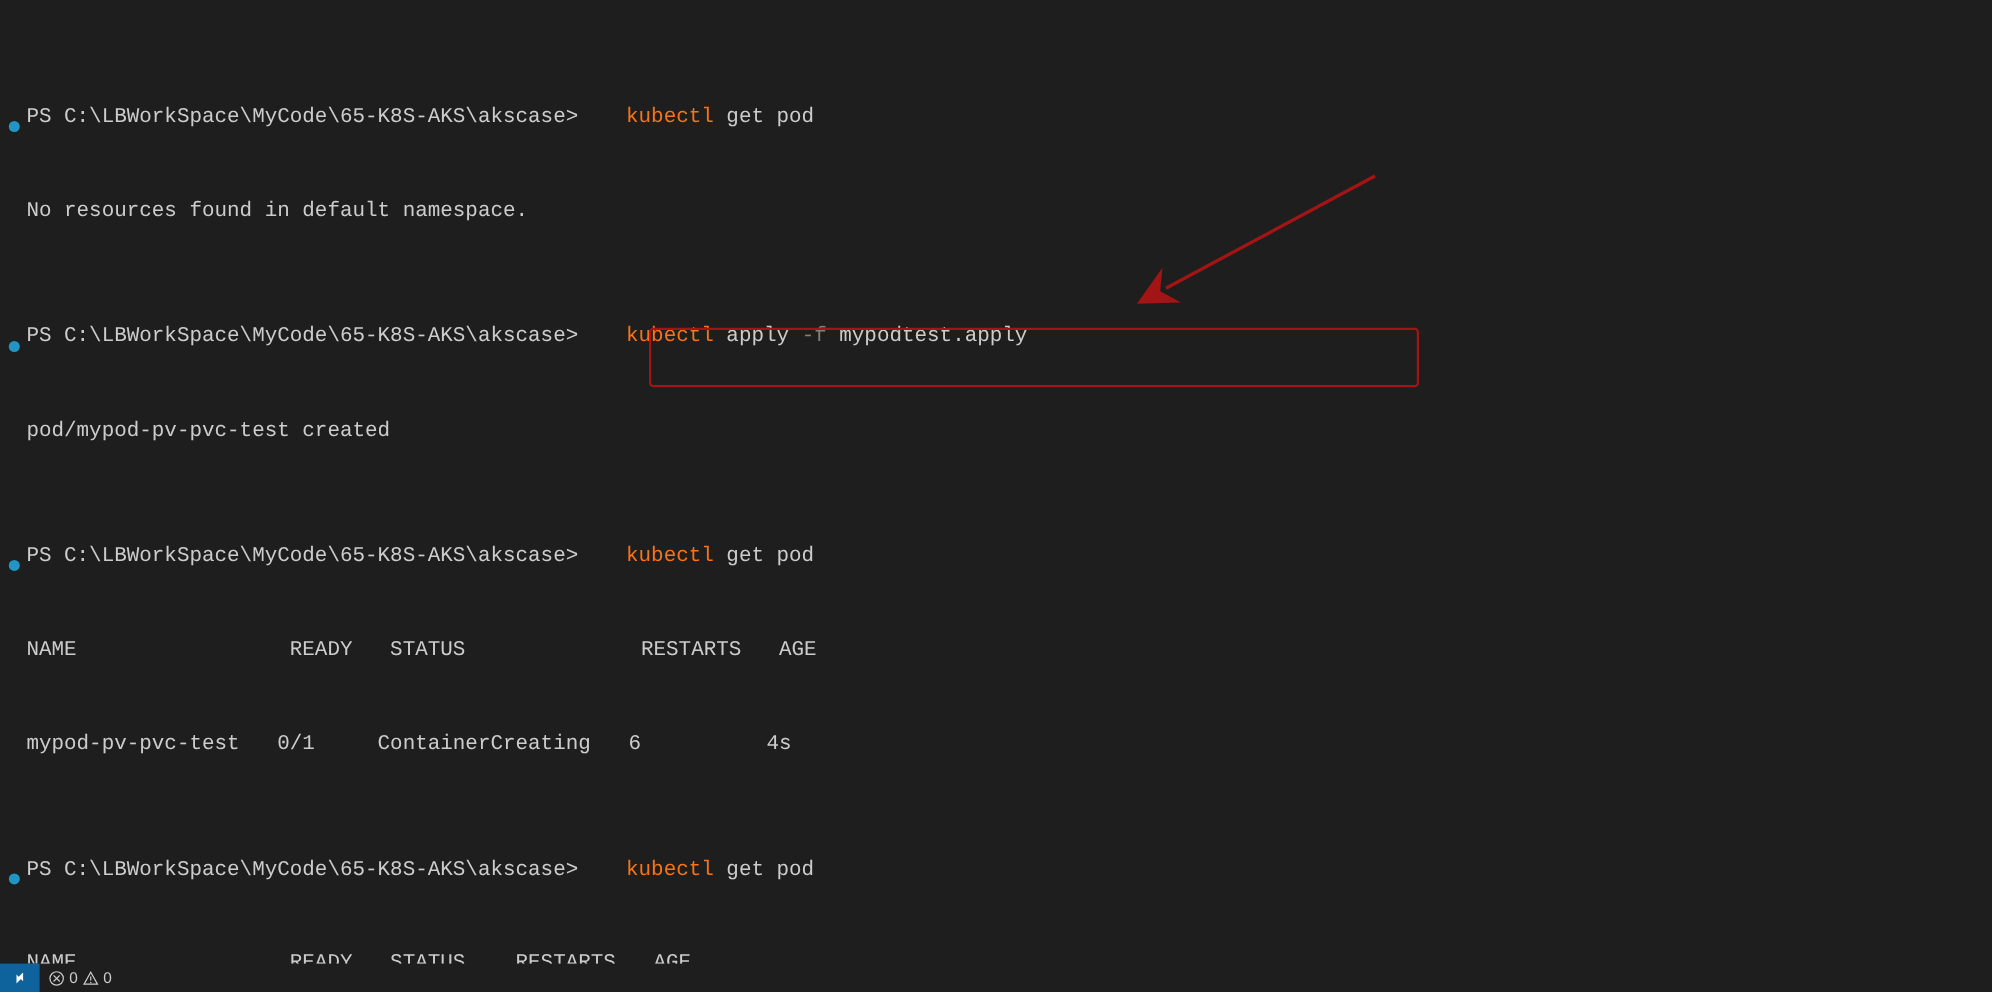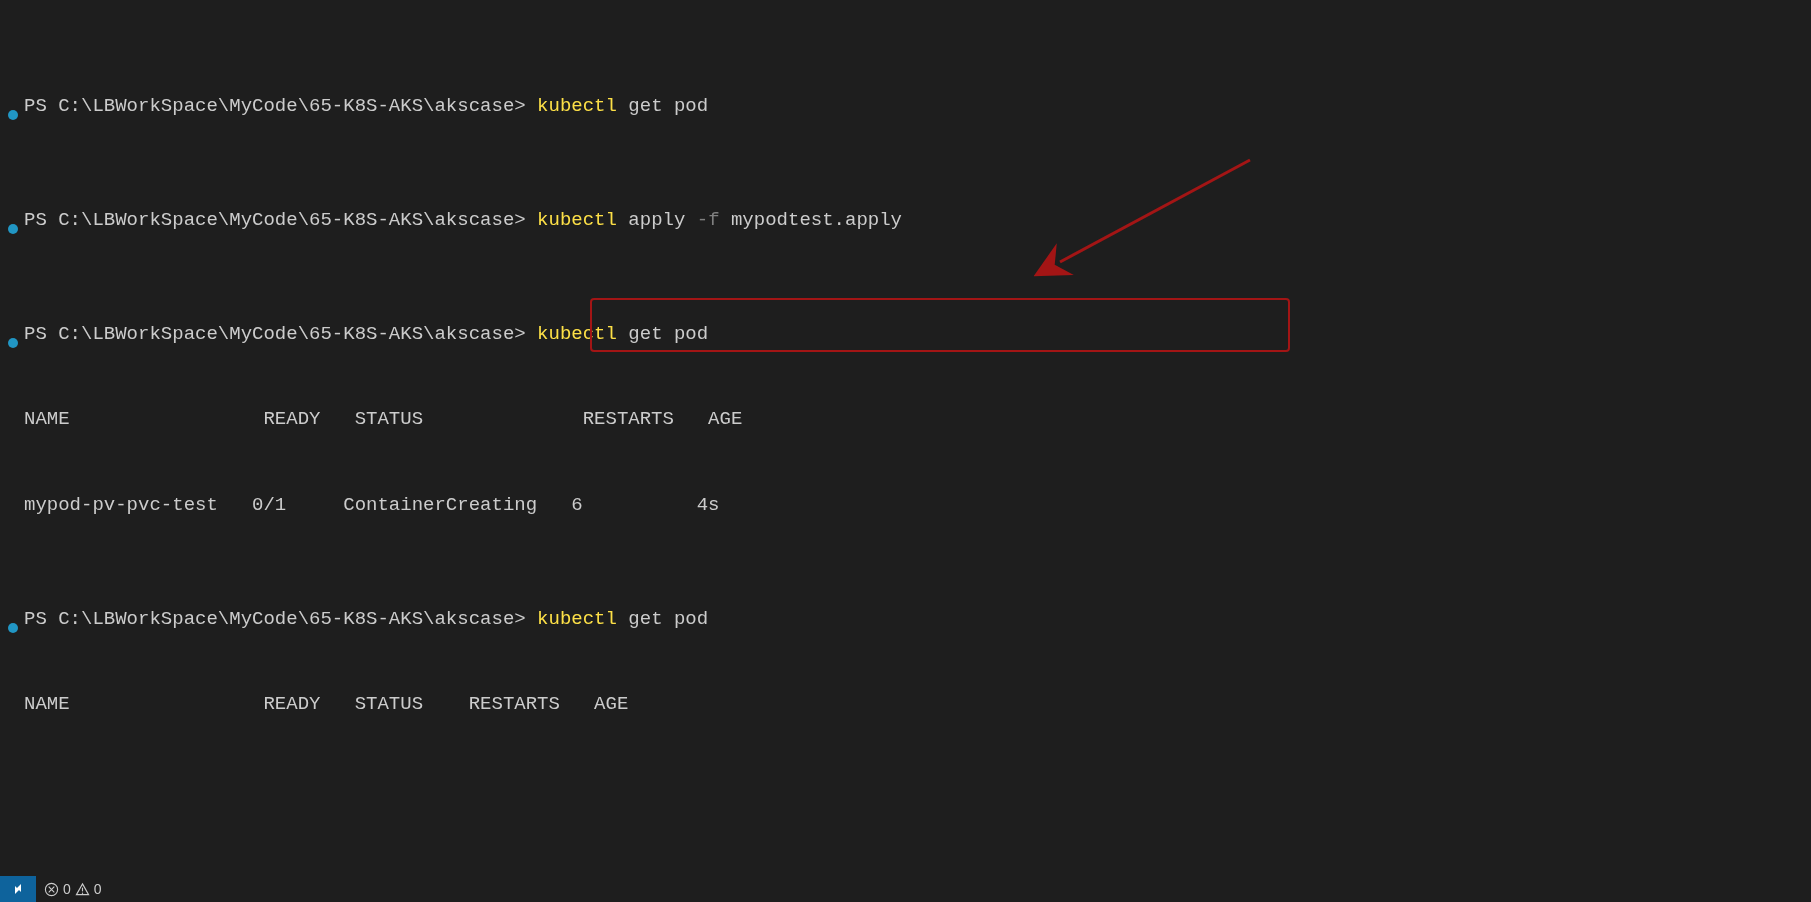--- a/index.html
+++ b/index.html
@@ -19,21 +19,21 @@
     white-space: pre;
     position: relative;
   }
   .line { display: flex; align-items: flex-end; }
   .bullet {
     width: 10px; height: 10px; border-radius: 50%;
     background: #2196c4; display: inline-block;
     margin-right: 6px; flex-shrink: 0;
   }
   .indent { display:inline-block; width:16px; flex-shrink:0; }
-  .yellow { color: #fde047; }
+  .yellow { color: #f97316; margin-left: 32px; }
   .gray { color: #808080; }
   .highlight-box {
     position: absolute;
     border: 2px solid #a31515;
     border-radius: 4px;
     pointer-events: none;
   }
   .arrow-svg { position:absolute; pointer-events:none; }
   .statusbar {
     position:absolute; bottom:0; left:0; right:0;
@@ -53,29 +53,31 @@
 <body>
 
 <div class="terminal">
 
   <div class="line">
     <span class="bullet"></span>
     <span>PS C:\LBWorkSpace\MyCode\65-K8S-AKS\akscase&gt; </span>
     <span class="yellow">kubectl</span>
     <span> get pod</span>
   </div>
+  <div class="line"><span class="indent"></span><span>No resources found in default namespace.</span></div>
 
   <div class="line">
     <span class="bullet"></span>
     <span>PS C:\LBWorkSpace\MyCode\65-K8S-AKS\akscase&gt; </span>
     <span class="yellow">kubectl</span>
     <span> apply </span>
     <span class="gray">-f</span>
     <span> mypodtest.apply</span>
   </div>
+  <div class="line"><span class="indent"></span><span>pod/mypod-pv-pvc-test created</span></div>
 
   <div class="line">
     <span class="bullet"></span>
     <span>PS C:\LBWorkSpace\MyCode\65-K8S-AKS\akscase&gt; </span>
     <span class="yellow">kubectl</span>
     <span> get pod</span>
   </div>
   <div class="line"><span class="indent"></span><span>NAME                 READY   STATUS              RESTARTS   AGE</span></div>
   <div class="line"><span class="indent"></span><span>mypod-pv-pvc-test   0/1     ContainerCreating   6          4s</span></div>
 

